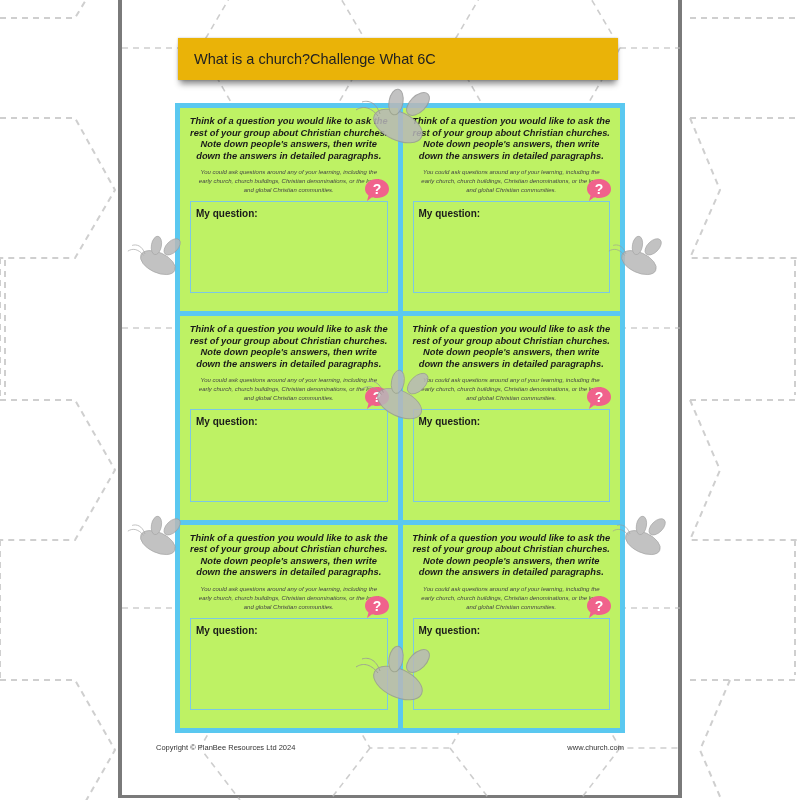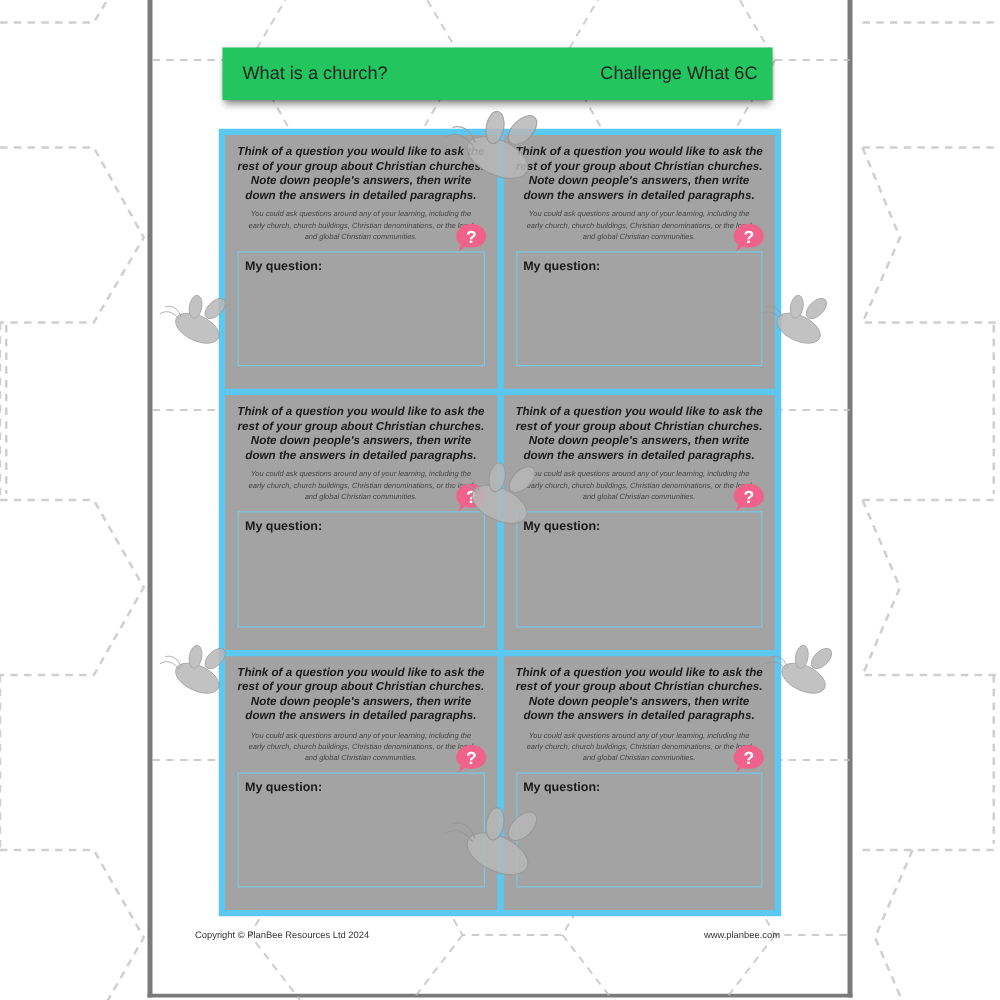--- a/index.html
+++ b/index.html
@@ -1,23 +1,23 @@
 <!DOCTYPE html>
 <html><head>
 <meta charset="utf-8">
 <style>
   html,body{margin:0;padding:0;}
   body{width:800px;height:800px;position:relative;overflow:hidden;background:#ffffff;font-family:"Liberation Sans",sans-serif;}
   .bg-lines{position:absolute;left:0;top:0;width:800px;height:800px;z-index:0;}
   .page{position:absolute;left:118px;top:0;width:564px;height:798px;background:#ffffff;border-left:4px solid #7a7a7a;border-right:4px solid #7a7a7a;border-bottom:3px solid #7a7a7a;box-sizing:border-box;z-index:1;}
   .page-lines{position:absolute;left:0;top:0;width:800px;height:800px;z-index:2;pointer-events:none;}
-  .header-banner{position:absolute;left:178px;top:38px;width:440px;height:42px;background:#22c55e;box-shadow:0 6px 6px -2px rgba(0,0,0,0.45),0 0 2px rgba(0,0,0,0.25);z-index:3;display:flex;align-items:center;justify-content:space-between;padding:0 12px 0 16px;box-sizing:border-box;}
+  .header-banner{position:absolute;left:178px;top:38px;width:440px;height:42px;background:#eab308;box-shadow:0 6px 6px -2px rgba(0,0,0,0.45),0 0 2px rgba(0,0,0,0.25);z-index:3;display:flex;align-items:center;justify-content:flex-start;padding:0 12px 0 16px;box-sizing:border-box;}
   .header-banner span{font-size:14.5px;color:#222;}
   .grid{position:absolute;left:175px;top:103px;width:450px;height:630px;background:#5ac8f0;z-index:3;display:grid;grid-template-columns:1fr 1fr;grid-template-rows:1fr 1fr 1fr;gap:5px;padding:5px;box-sizing:border-box;}
-  .card{background:#a3a3a3;position:relative;padding:6px 8px 18px 8px;box-sizing:border-box;display:flex;flex-direction:column;}
+  .card{background:#bef264;position:relative;padding:6px 8px 18px 8px;box-sizing:border-box;display:flex;flex-direction:column;}
   .card-title{font-size:9.3px;font-weight:bold;font-style:italic;text-align:center;line-height:11.5px;color:#1a1a1a;margin-top:2px;}
   .card-sub{font-size:6px;font-style:italic;text-align:center;line-height:9px;color:#444;margin-top:6px;padding:0 6px;}
   .answer-box{position:relative;margin-top:6px;flex:1;border:1.5px solid #7cc8e4;margin-left:2px;margin-right:2px;}
   .answer-label{position:absolute;left:5px;top:6px;font-size:10px;font-weight:bold;color:#1a1a1a;}
   .bubble{position:absolute;right:8px;top:70px;width:26px;height:24px;z-index:4;}
   .footer{position:absolute;top:743px;font-size:7.5px;color:#333;z-index:3;}
   .bee{position:absolute;z-index:5;opacity:0.85;}
 </style>
 </head>
 <body>
@@ -226,13 +226,13 @@
       <ellipse cx="44" cy="14" rx="7" ry="13" transform="rotate(10 44 14)"></ellipse>
       <ellipse cx="66" cy="16" rx="8" ry="14" transform="rotate(45 66 16)"></ellipse>
     </g>
   <g fill="none" stroke="#999" stroke-width="1">
       <path d="M26 28 C18 18 10 18 4 22"></path>
       <path d="M28 26 C24 14 16 12 10 14"></path>
     </g>
 </svg>
 
 <div class="footer" style="left:156px">Copyright © PlanBee Resources Ltd 2024</div>
-<div class="footer" style="right:176px">www.planbee.com</div>
+<div class="footer" style="right:176px">www.church.com</div>
 
 </body></html>

